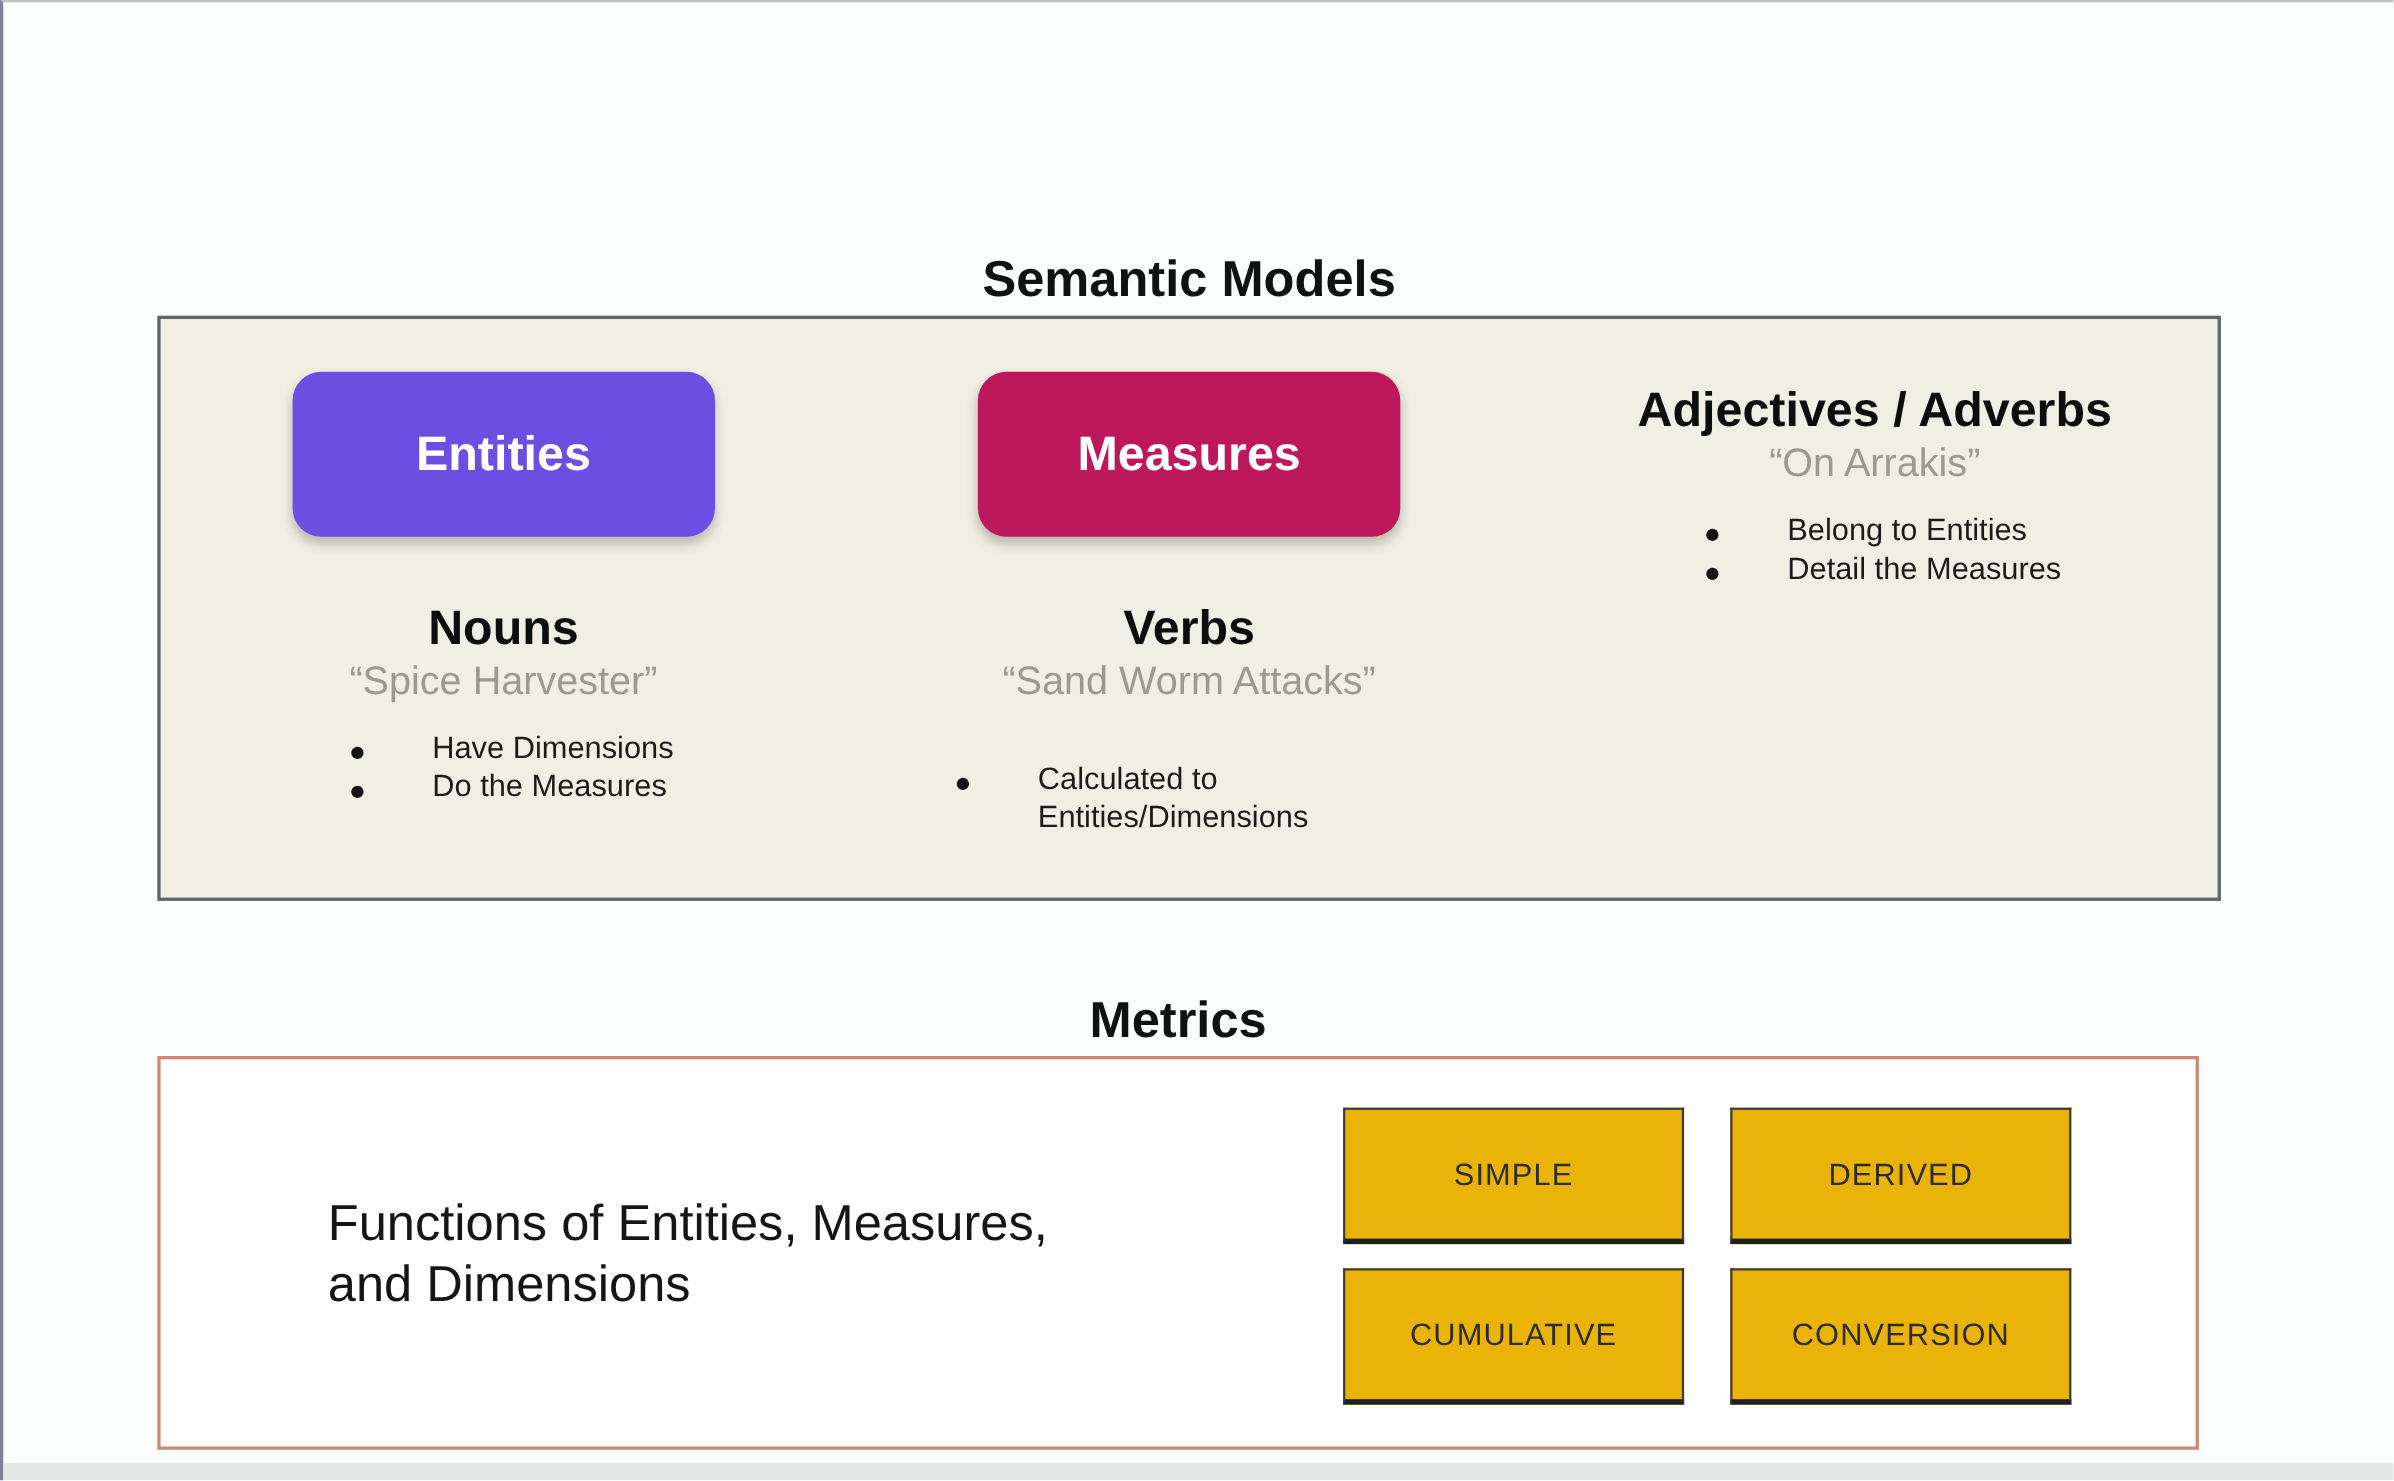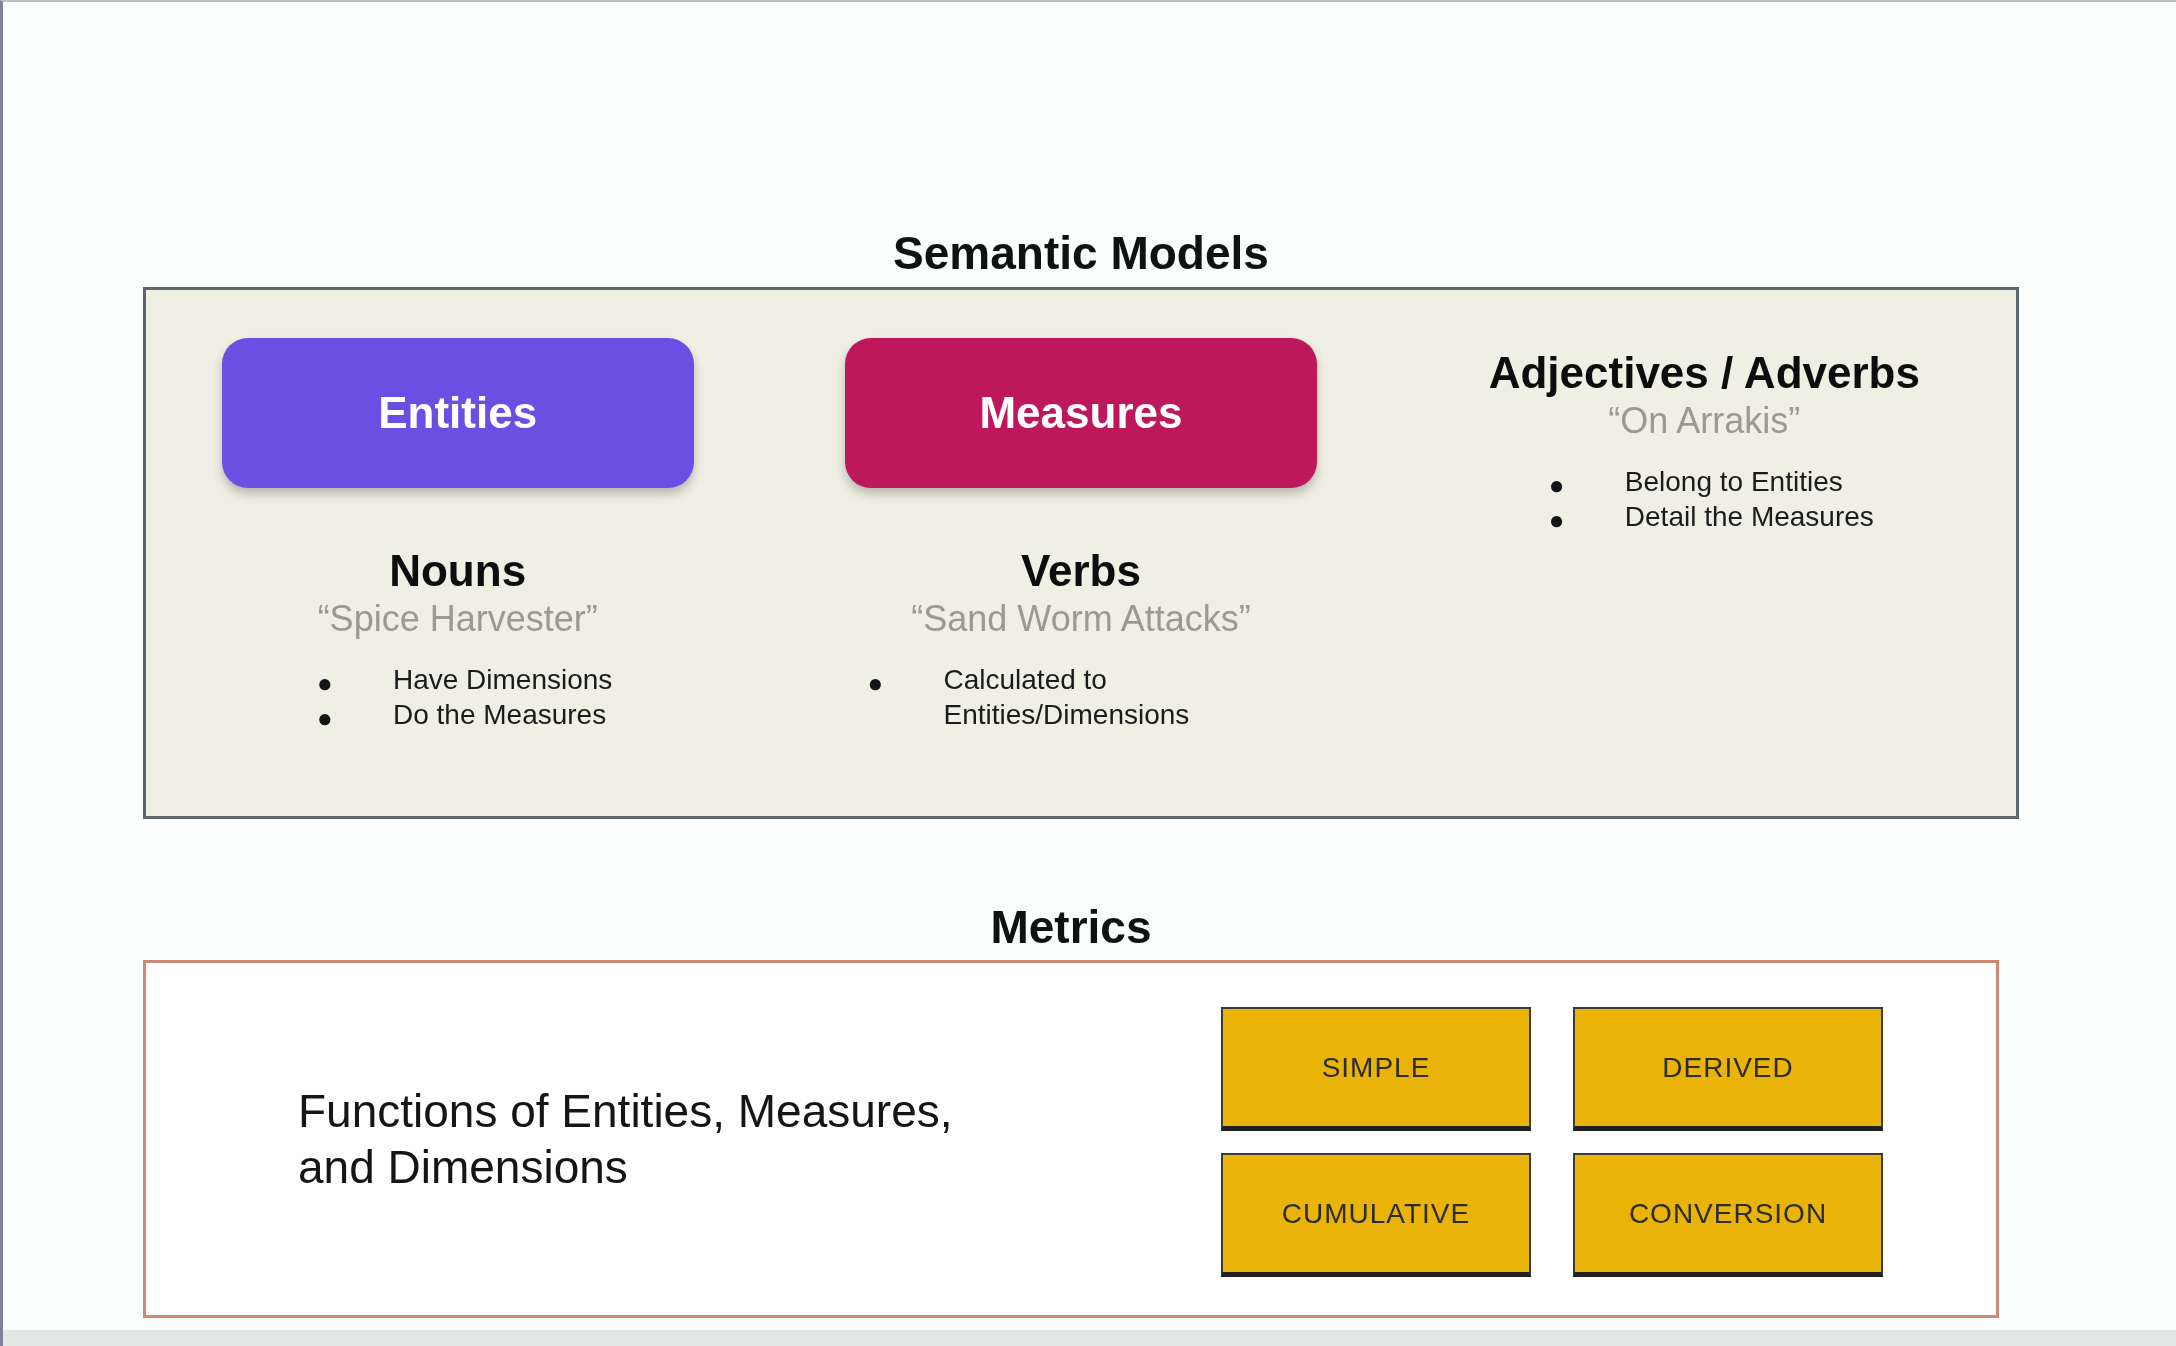--- a/index.html
+++ b/index.html
@@ -29,42 +29,42 @@
   .models-box {
     position:absolute; left:140px; top:285px;
     width:1876px; height:532px;
     background:#f0efe3;
     border:3px solid #5d666c;
     box-sizing:border-box;
     display:flex;
   }
   .model-col { flex:1 1 0; text-align:center; }
   .pill {
-    width:472px; height:150px; margin:48px auto 0;
+    width:384px; height:150px; margin:48px auto 0;
     border-radius:26px;
     font-size:44px; font-weight:700; color:#ffffff;
     line-height:150px;
     box-shadow:0 6px 10px rgba(60,60,60,0.30);
   }
   .subhead { margin-top:58px; font-size:44px; font-weight:700; color:#0c0e0e; }
   .quote { margin-top:2px; font-size:36px; color:#9a9a92; }
   .bullets {
     display:inline-block; text-align:left;
     margin:22px 0 0; padding:0; list-style:none;
   }
   .bullets li {
     position:relative; padding-left:90px;
     font-size:28px; color:#1b1b1b; line-height:1.25;
   }
   .bullets li::before {
     content:"\25CF";
     position:absolute; left:14px; top:5px;
     font-size:26px; color:#141414;
   }
-  .col-measures .bullets li { max-width:365px; }
+  .col-measures .bullets li { max-width:365px;margin-top:28px; }
   .metrics-box {
     position:absolute; left:140px; top:958px;
     width:1856px; height:358px;
     background:#fefefe;
     border:3px solid #cd8973;
     box-sizing:border-box;
   }
   .metrics-desc {
     position:absolute; left:152px; top:120px;
     font-size:46px; line-height:1.22; color:#151515;

